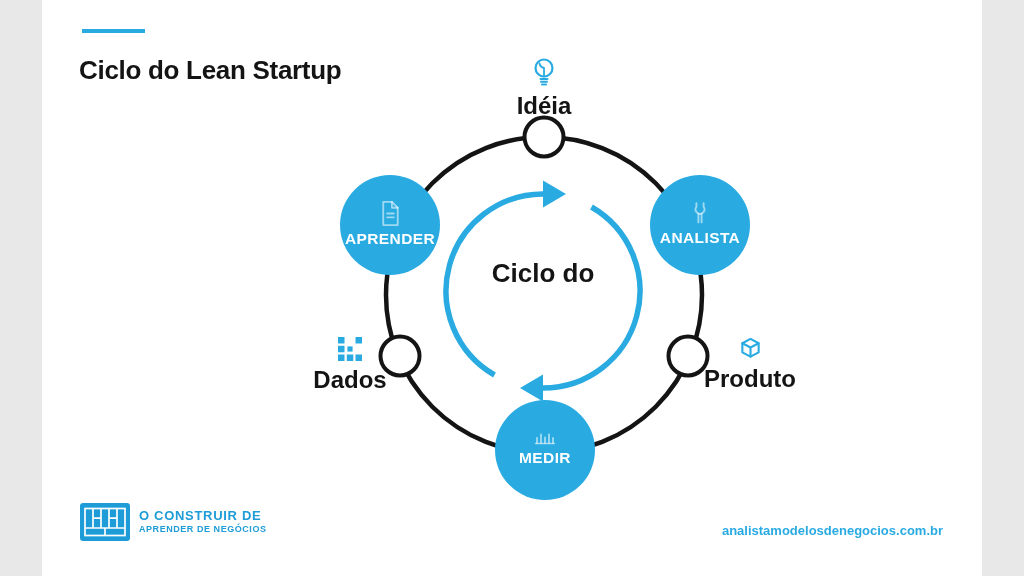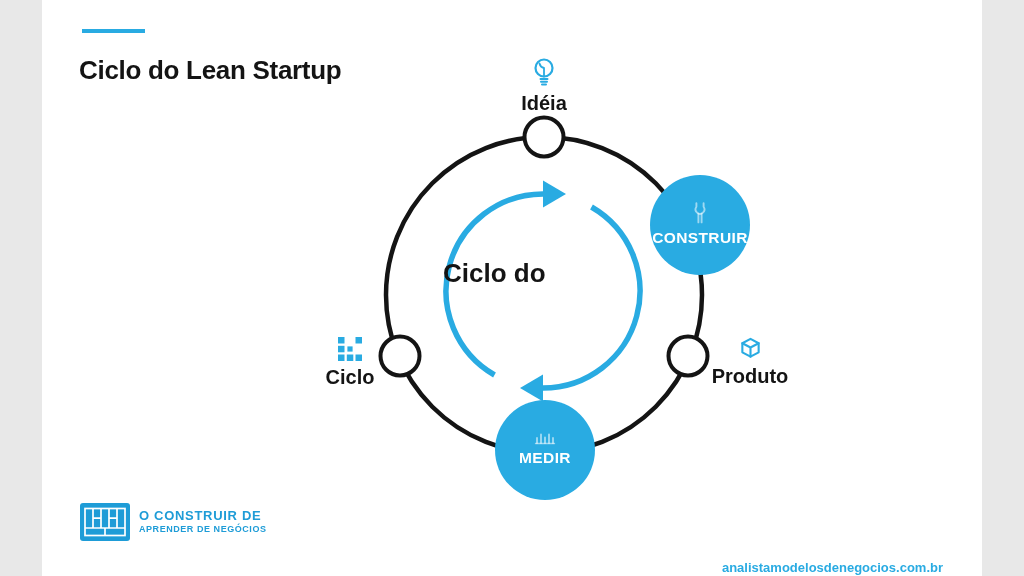--- a/index.html
+++ b/index.html
@@ -16,45 +16,45 @@
   
   .title-rule{position:absolute;left:40px;top:29px;width:63px;height:4px;background:var(--accent);}
   .page-title{position:absolute;left:37px;top:38px;font-size:26px;font-weight:800;color:var(--ink);letter-spacing:-0.3px;white-space:nowrap;}
   
   .diagram-svg{position:absolute;left:0;top:0;}
   .ring{fill:none;stroke:var(--ink);stroke-width:4.5;}
   .node{fill:#ffffff;stroke:var(--ink);stroke-width:4;}
   .arc{fill:none;stroke:var(--accent);stroke-width:5.5;}
   .arrowhead{fill:var(--accent);}
   
-  .center-title{position:absolute;left:401px;top:257px;width:200px;
+  .center-title{position:absolute;left:401px;top:257px;width:200px;text-align:center;
     font-size:26px;line-height:33px;font-weight:800;color:var(--ink);}
   
   .stage{position:absolute;width:100px;height:100px;border-radius:50%;background:var(--accent);
     display:flex;flex-direction:column;align-items:center;justify-content:center;gap:3px;padding-bottom:3px;}
   .stage-label{color:#ffffff;font-size:15.5px;font-weight:800;letter-spacing:0.4px;white-space:nowrap;}
   .stage-icon{display:block;}
   .stage-icon path,.stage-icon circle{stroke:rgba(255,255,255,0.55);fill:none;stroke-width:1.9;stroke-linecap:round;stroke-linejoin:round;}
   #stage-aprender{left:298px;top:175px;}
   #stage-construir{left:608px;top:175px;}
   #stage-medir{left:453px;top:400px;}
   
   .checkpoint{position:absolute;width:120px;display:flex;flex-direction:column;align-items:center;gap:5px;}
-  .checkpoint-label{font-size:20px;font-weight:800;color:var(--ink);white-space:nowrap;}
+  .checkpoint-label{font-size:24px;font-weight:800;color:var(--ink);white-space:nowrap;}
   .cp-icon{display:block;}
   .cp-icon .st{stroke:var(--accent);fill:none;stroke-width:2.2;stroke-linecap:round;stroke-linejoin:round;}
   .cp-icon .fl{fill:var(--accent);}
   #cp-ideia{left:442px;top:56px;}
   #cp-dados{left:248px;top:337px;}
   #cp-produto{left:648px;top:336px;}
   
   .logo-mark{position:absolute;left:38px;top:503px;}
   .brand-line1{position:absolute;left:97px;top:508px;font-size:13px;font-weight:800;color:var(--brand);letter-spacing:0.7px;white-space:nowrap;}
   .brand-line2{position:absolute;left:97px;top:524px;font-size:9px;font-weight:700;color:var(--brand);letter-spacing:0.55px;white-space:nowrap;}
-  .website{position:absolute;right:39px;top:523px;font-size:13px;font-weight:700;color:var(--accent);white-space:nowrap;margin-top:37px;}
+  .website{position:absolute;right:39px;top:523px;font-size:13px;font-weight:700;color:var(--accent);white-space:nowrap;}
 </style>
 </head>
 <body>
 
 <div class="canvas">
 
   <div class="title-rule"></div>
   <h1 class="page-title">Ciclo do Lean Startup</h1>
 
   <svg class="diagram-svg" width="1024" height="576" viewBox="0 0 1024 576">
@@ -68,27 +68,35 @@
 
     <circle class="node" cx="502" cy="137" r="19.5"></circle>
     <circle class="node" cx="358" cy="356" r="19.5"></circle>
     <circle class="node" cx="646" cy="356" r="19.5"></circle>
   </svg>
 
   <div class="center-title">
     <div>Ciclo do</div>
   </div>
 
+  <div class="stage" id="stage-aprender">
+    <svg class="stage-icon" width="24" height="27" viewBox="0 0 24 28">
+      <path d="M5 2 H14 L20 8 V26 H5 Z"></path>
+      <path d="M14 2 V8 H20"></path>
+      <path d="M9 14 h7 M9 18 h7"></path>
+    </svg>
+    <div class="stage-label">APRENDER</div>
+  </div>
 
   <div class="stage" id="stage-construir">
     <svg class="stage-icon" width="26" height="26" viewBox="0 0 26 26">
       <path d="M9.4 3.2 L9.4 6.8 A4.4 4.4 0 1 0 16.6 6.8 L16.6 3.2"></path>
       <path d="M11.4 13.6 V22.4 M14.6 13.6 V22.4"></path>
     </svg>
-    <div class="stage-label">CONSTRUIR</div>
+    <div class="stage-label">ANALISTA</div>
   </div>
 
   <div class="stage" id="stage-medir">
     <svg class="stage-icon" width="26" height="16" viewBox="0 0 26 16">
       <path d="M5 13 V8 M9 13 V4.5 M13 13 V7.5 M17 13 V4.5 M21 13 V8"></path>
       <path d="M3.5 13.5 H22.5" style="stroke-width:1.4"></path>
     </svg>
     <div class="stage-label">MEDIR</div>
   </div>
 
@@ -104,21 +112,21 @@
   <div class="checkpoint" id="cp-dados">
     <svg class="cp-icon" width="24" height="24" viewBox="0 0 24 24">
       <rect class="fl" x="0" y="0" width="6.5" height="6.5"></rect>
       <rect class="fl" x="17.5" y="0" width="6.5" height="6.5"></rect>
       <rect class="fl" x="0" y="8.8" width="6.5" height="6.5"></rect>
       <rect class="fl" x="9.4" y="9.4" width="5.2" height="5.2"></rect>
       <rect class="fl" x="0" y="17.5" width="6.5" height="6.5"></rect>
       <rect class="fl" x="8.8" y="17.5" width="6.5" height="6.5"></rect>
       <rect class="fl" x="17.5" y="17.5" width="6.5" height="6.5"></rect>
     </svg>
-    <div class="checkpoint-label">Ciclo</div>
+    <div class="checkpoint-label">Dados</div>
   </div>
 
   <div class="checkpoint" id="cp-produto">
     <svg class="cp-icon" width="23" height="24" viewBox="0 0 24 24">
       <path class="st" d="M12 2.5 L20.5 7 V16.5 L12 21 L3.5 16.5 V7 Z"></path>
       <path class="st" d="M3.5 7 L12 11.5 L20.5 7 M12 11.5 V21"></path>
     </svg>
     <div class="checkpoint-label">Produto</div>
   </div>
 

